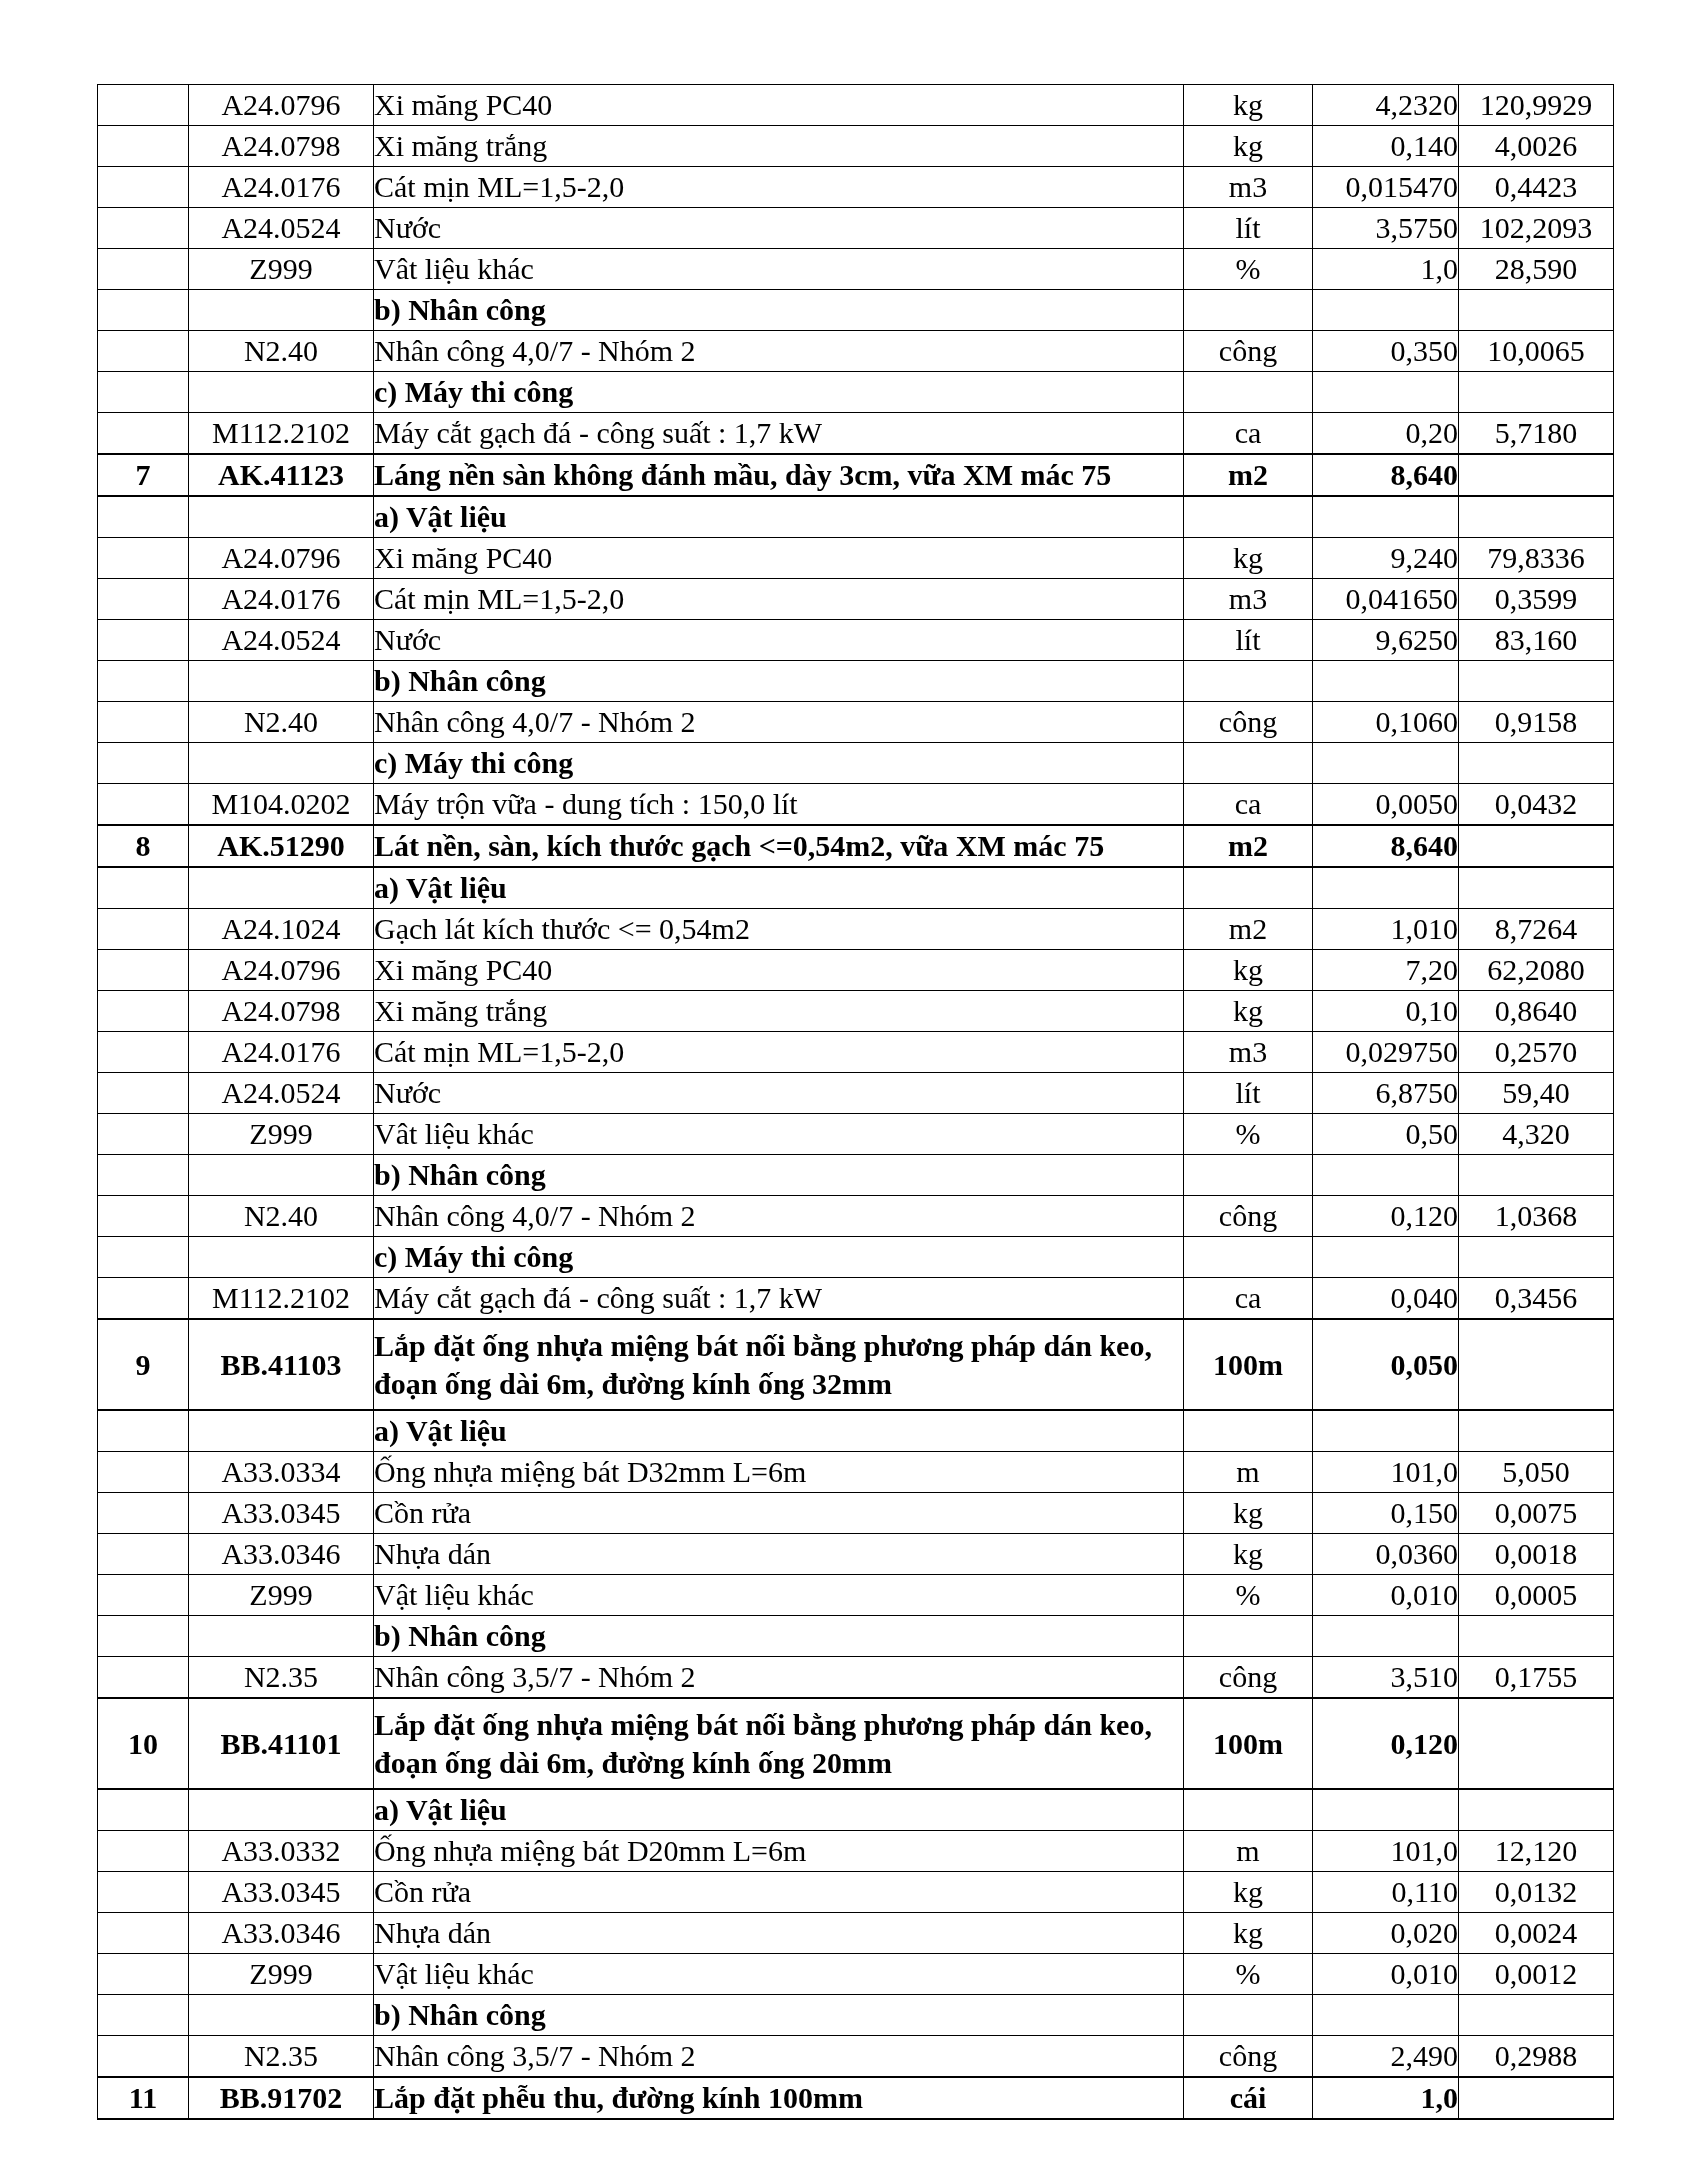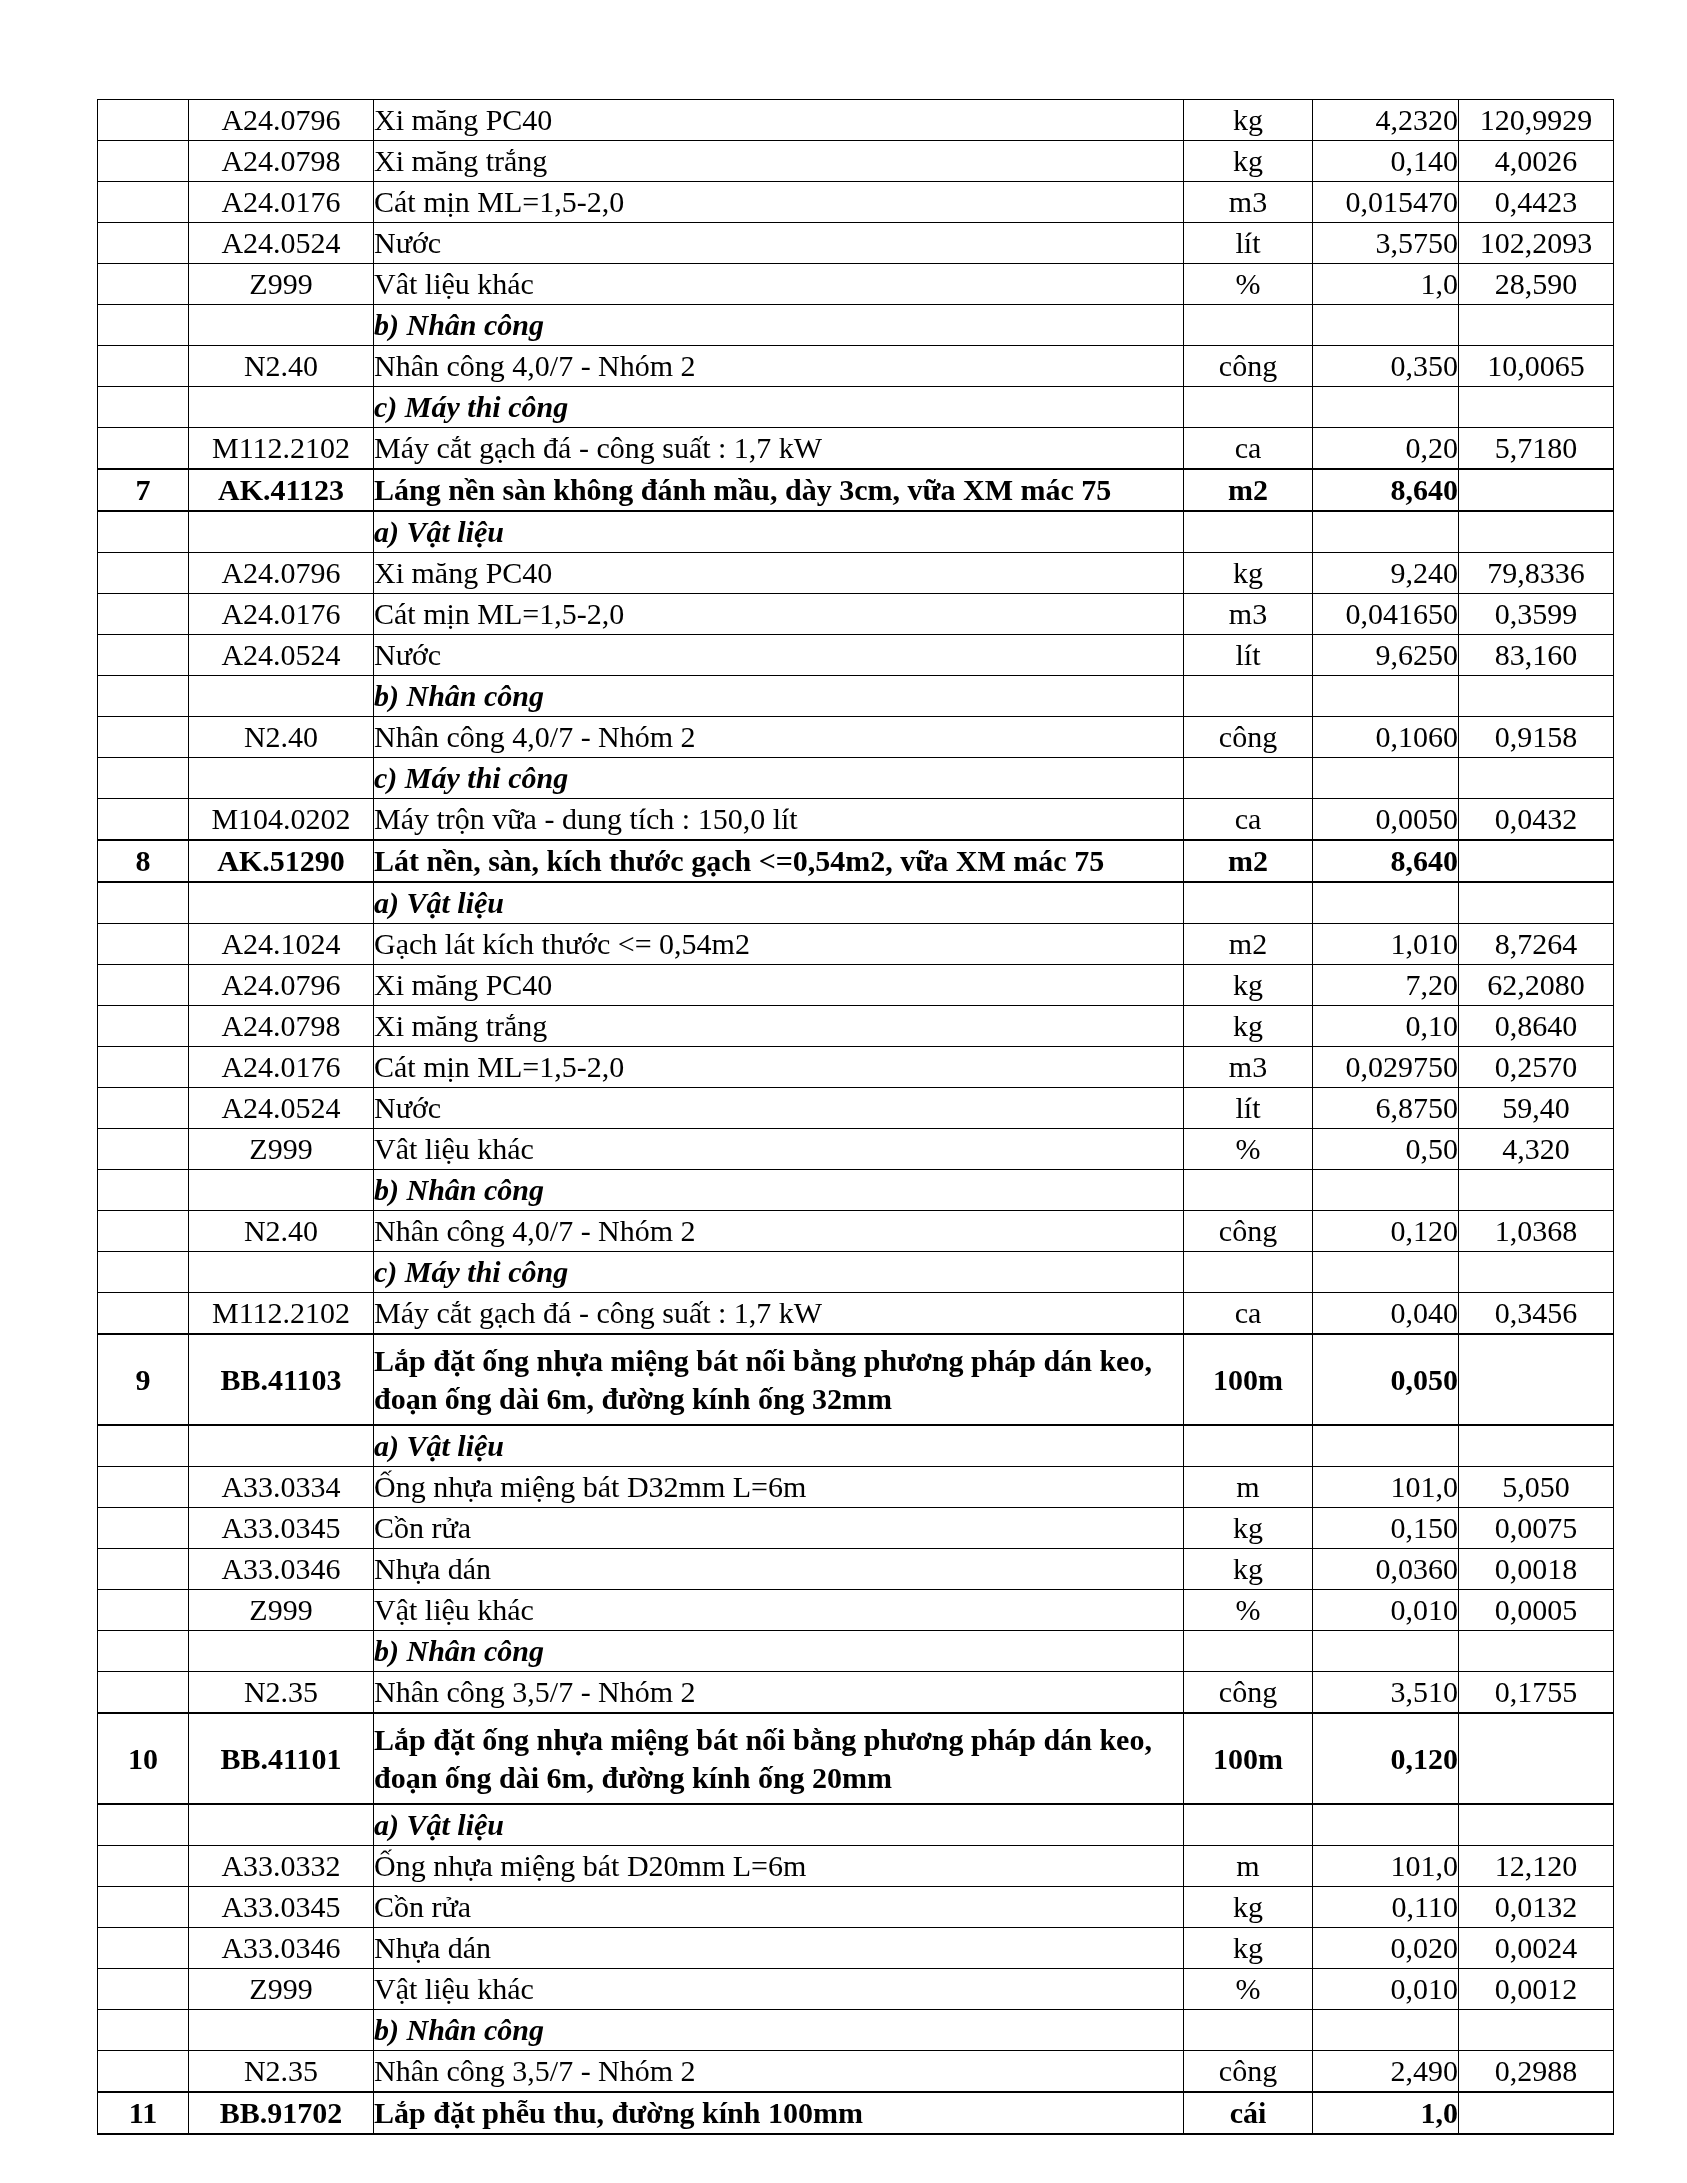--- a/index.html
+++ b/index.html
@@ -8,21 +8,21 @@
     width: 1687px;
     height: 2183px;
     background: #ffffff;
     color: #000000;
     font-family: "Liberation Serif", "DejaVu Serif", serif;
     overflow: hidden;
   }
   table.norms {
     position: absolute;
     left: 97px;
-    top: 99px;
+    top: 84px;
     width: 1517px;
     border-collapse: collapse;
     table-layout: fixed;
   }
   table.norms td {
     border: 1.3px solid #000000;
     font-size: 30px;
     padding: 0;
     vertical-align: middle;
     white-space: nowrap;
@@ -32,21 +32,20 @@
   tr.main td { height: 40px; }
   tr.main2 td { height: 89px; }
 
   tr.main td, tr.main2 td {
     font-weight: bold;
     border-top-width: 2.6px;
     border-bottom-width: 2.6px;
   }
   tr.section .desc-cell {
     font-weight: bold;
-    font-style: italic;
   }
   tr.main2 .desc-cell {
     white-space: normal;
     line-height: 38px;
     margin-left: 45px;
   }
   .stt-cell   { text-align: center; }
   .code-cell  { text-align: center; }
   .desc-cell  { text-align: left; padding-left: 9.3px; padding-right: 6.6px; }
   .unit-cell  { text-align: center; }

